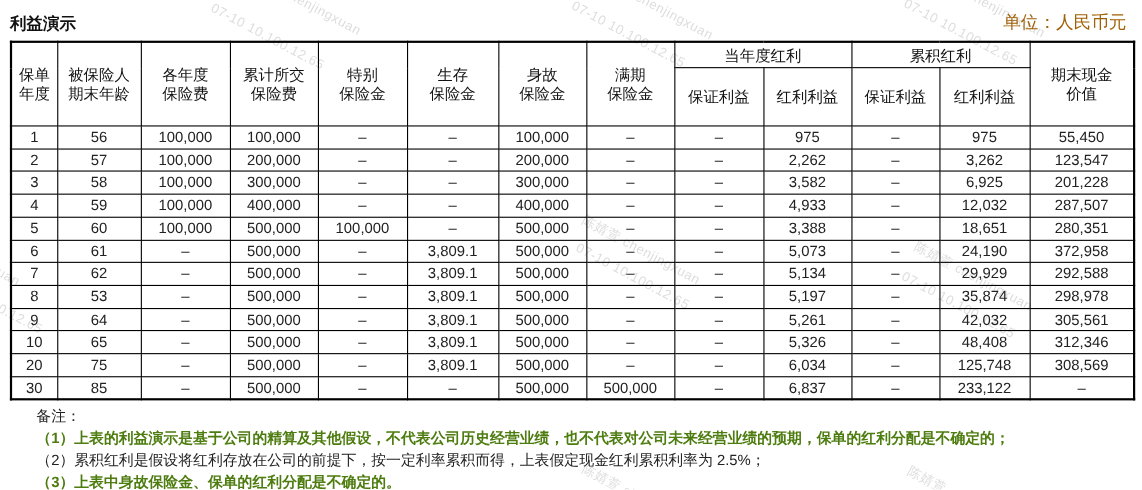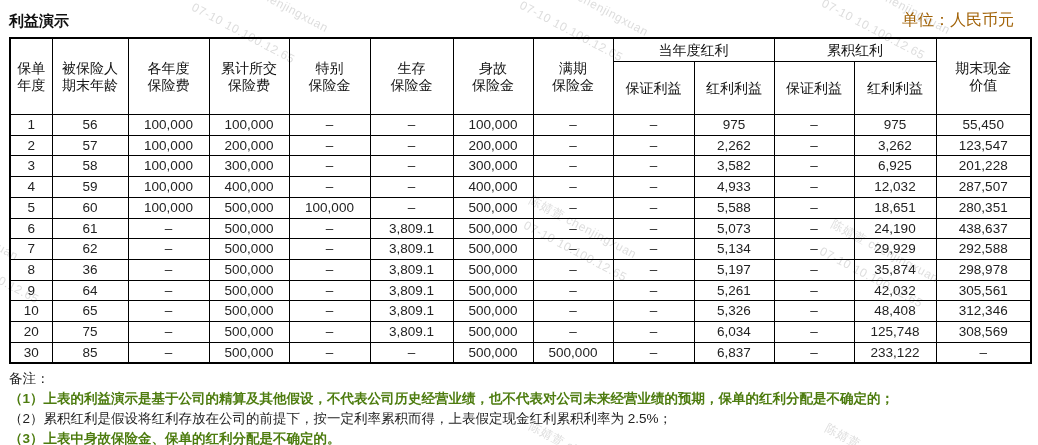--- a/index.html
+++ b/index.html
@@ -7,36 +7,36 @@
     width:1038px;height:445px;background:#ffffff;overflow:hidden;position:relative;
     font-family:"Liberation Sans","DejaVu Sans",sans-serif;color:#1b1b1b;
     -webkit-font-smoothing:antialiased;
   }
   .watermark-layer{position:absolute;inset:0;z-index:0;pointer-events:none;}
   .wm{
     position:absolute;transform:rotate(28deg);transform-origin:0 0;
     color:#c7c7c7;opacity:.6;font-size:12px;letter-spacing:.6px;white-space:nowrap;
   }
   .content{position:relative;z-index:1;padding:8px 8px 0 8px;}
-  .topbar{display:flex;justify-content:space-between;align-items:flex-end;margin:2px 16px 6px 1px;}
+  .topbar{display:flex;justify-content:space-between;align-items:flex-end;margin:2px 6px 6px 1px;}
   .title{font-size:15px;font-weight:bold;color:#111;}
   .unit{font-size:16px;font-weight:normal;color:#a16207;}
   table.benefit{
     border-collapse:collapse;table-layout:fixed;width:1021px;margin-left:1px;
     border:2px solid #000;
   }
   table.benefit th,table.benefit td{
     border:1px solid #000;text-align:center;vertical-align:middle;padding:0;overflow:hidden;
   }
   table.benefit th{font-size:14px;font-weight:normal;line-height:17px;color:#111;}
   tr.group-row th.group-cell{height:22px;}
   tr.sub-row th{height:52px;}
   table.benefit td{font-size:13.5px;height:19.7px;line-height:19.7px;color:#222;}
   .notes{margin:5px 0 0 1px;font-size:13.5px;line-height:20px;white-space:nowrap;color:#222;}
-  .note-line{height:20px;}
+  .note-line{height:20px;margin-left:24px;}
   .bold{font-weight:bold;color:#4d7c0f;}
 </style>
 </head>
 <body>
 
 <div class="watermark-layer">
     <span class="wm" style="left: 196px; top: 0px;">07-10 10.100.12.65</span>
     <span class="wm" style="left: 262px; top: -14px;">chenjingxuan</span>
     <span class="wm" style="left: 524px; top: -2px;">07-10 10.100.12.65</span>
     <span class="wm" style="left: 582px; top: -10px;">chenjingxuan</span>
@@ -187,58 +187,58 @@
         <tr>
           <td>5</td>
           <td>60</td>
           <td>100,000</td>
           <td>500,000</td>
           <td>100,000</td>
           <td>–</td>
           <td>500,000</td>
           <td>–</td>
           <td>–</td>
-          <td>5,588</td>
+          <td>3,388</td>
           <td>–</td>
           <td>18,651</td>
           <td>280,351</td>
         </tr>
         <tr>
           <td>6</td>
           <td>61</td>
           <td>–</td>
           <td>500,000</td>
           <td>–</td>
           <td>3,809.1</td>
           <td>500,000</td>
           <td>–</td>
           <td>–</td>
           <td>5,073</td>
           <td>–</td>
           <td>24,190</td>
-          <td>438,637</td>
+          <td>372,958</td>
         </tr>
         <tr>
           <td>7</td>
           <td>62</td>
           <td>–</td>
           <td>500,000</td>
           <td>–</td>
           <td>3,809.1</td>
           <td>500,000</td>
           <td>–</td>
           <td>–</td>
           <td>5,134</td>
           <td>–</td>
           <td>29,929</td>
           <td>292,588</td>
         </tr>
         <tr>
           <td>8</td>
-          <td>36</td>
+          <td>53</td>
           <td>–</td>
           <td>500,000</td>
           <td>–</td>
           <td>3,809.1</td>
           <td>500,000</td>
           <td>–</td>
           <td>–</td>
           <td>5,197</td>
           <td>–</td>
           <td>35,874</td>

